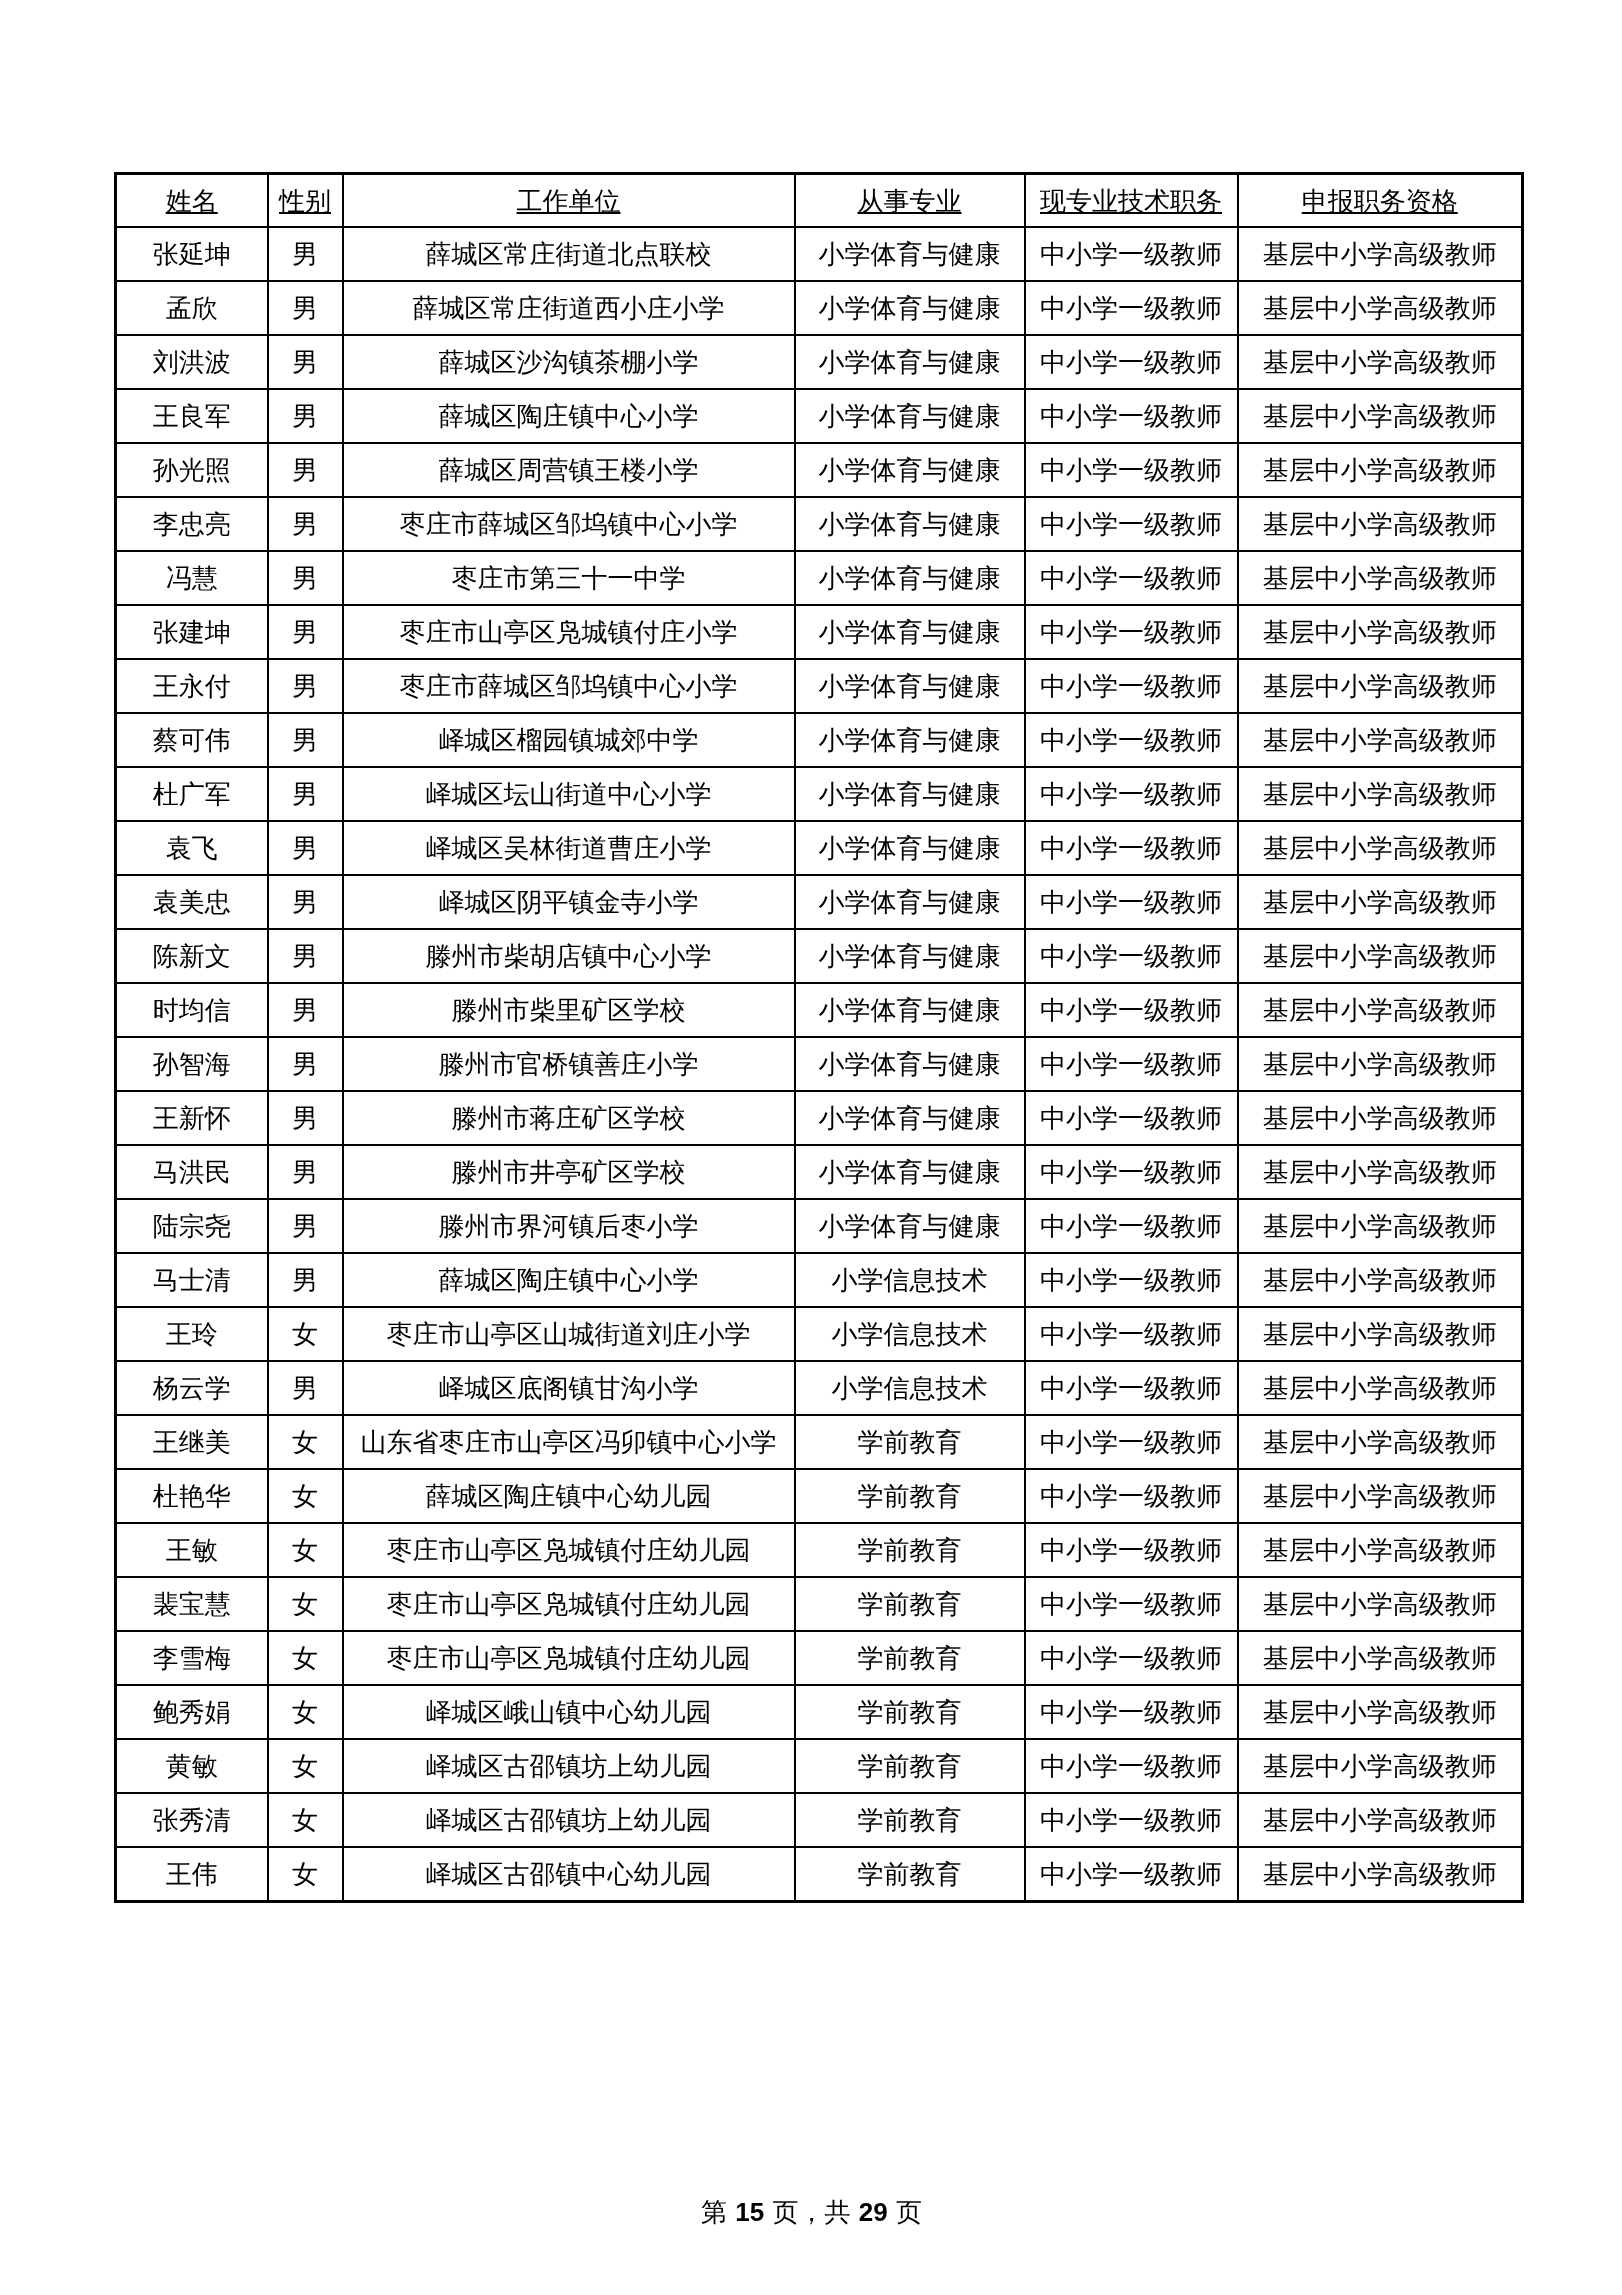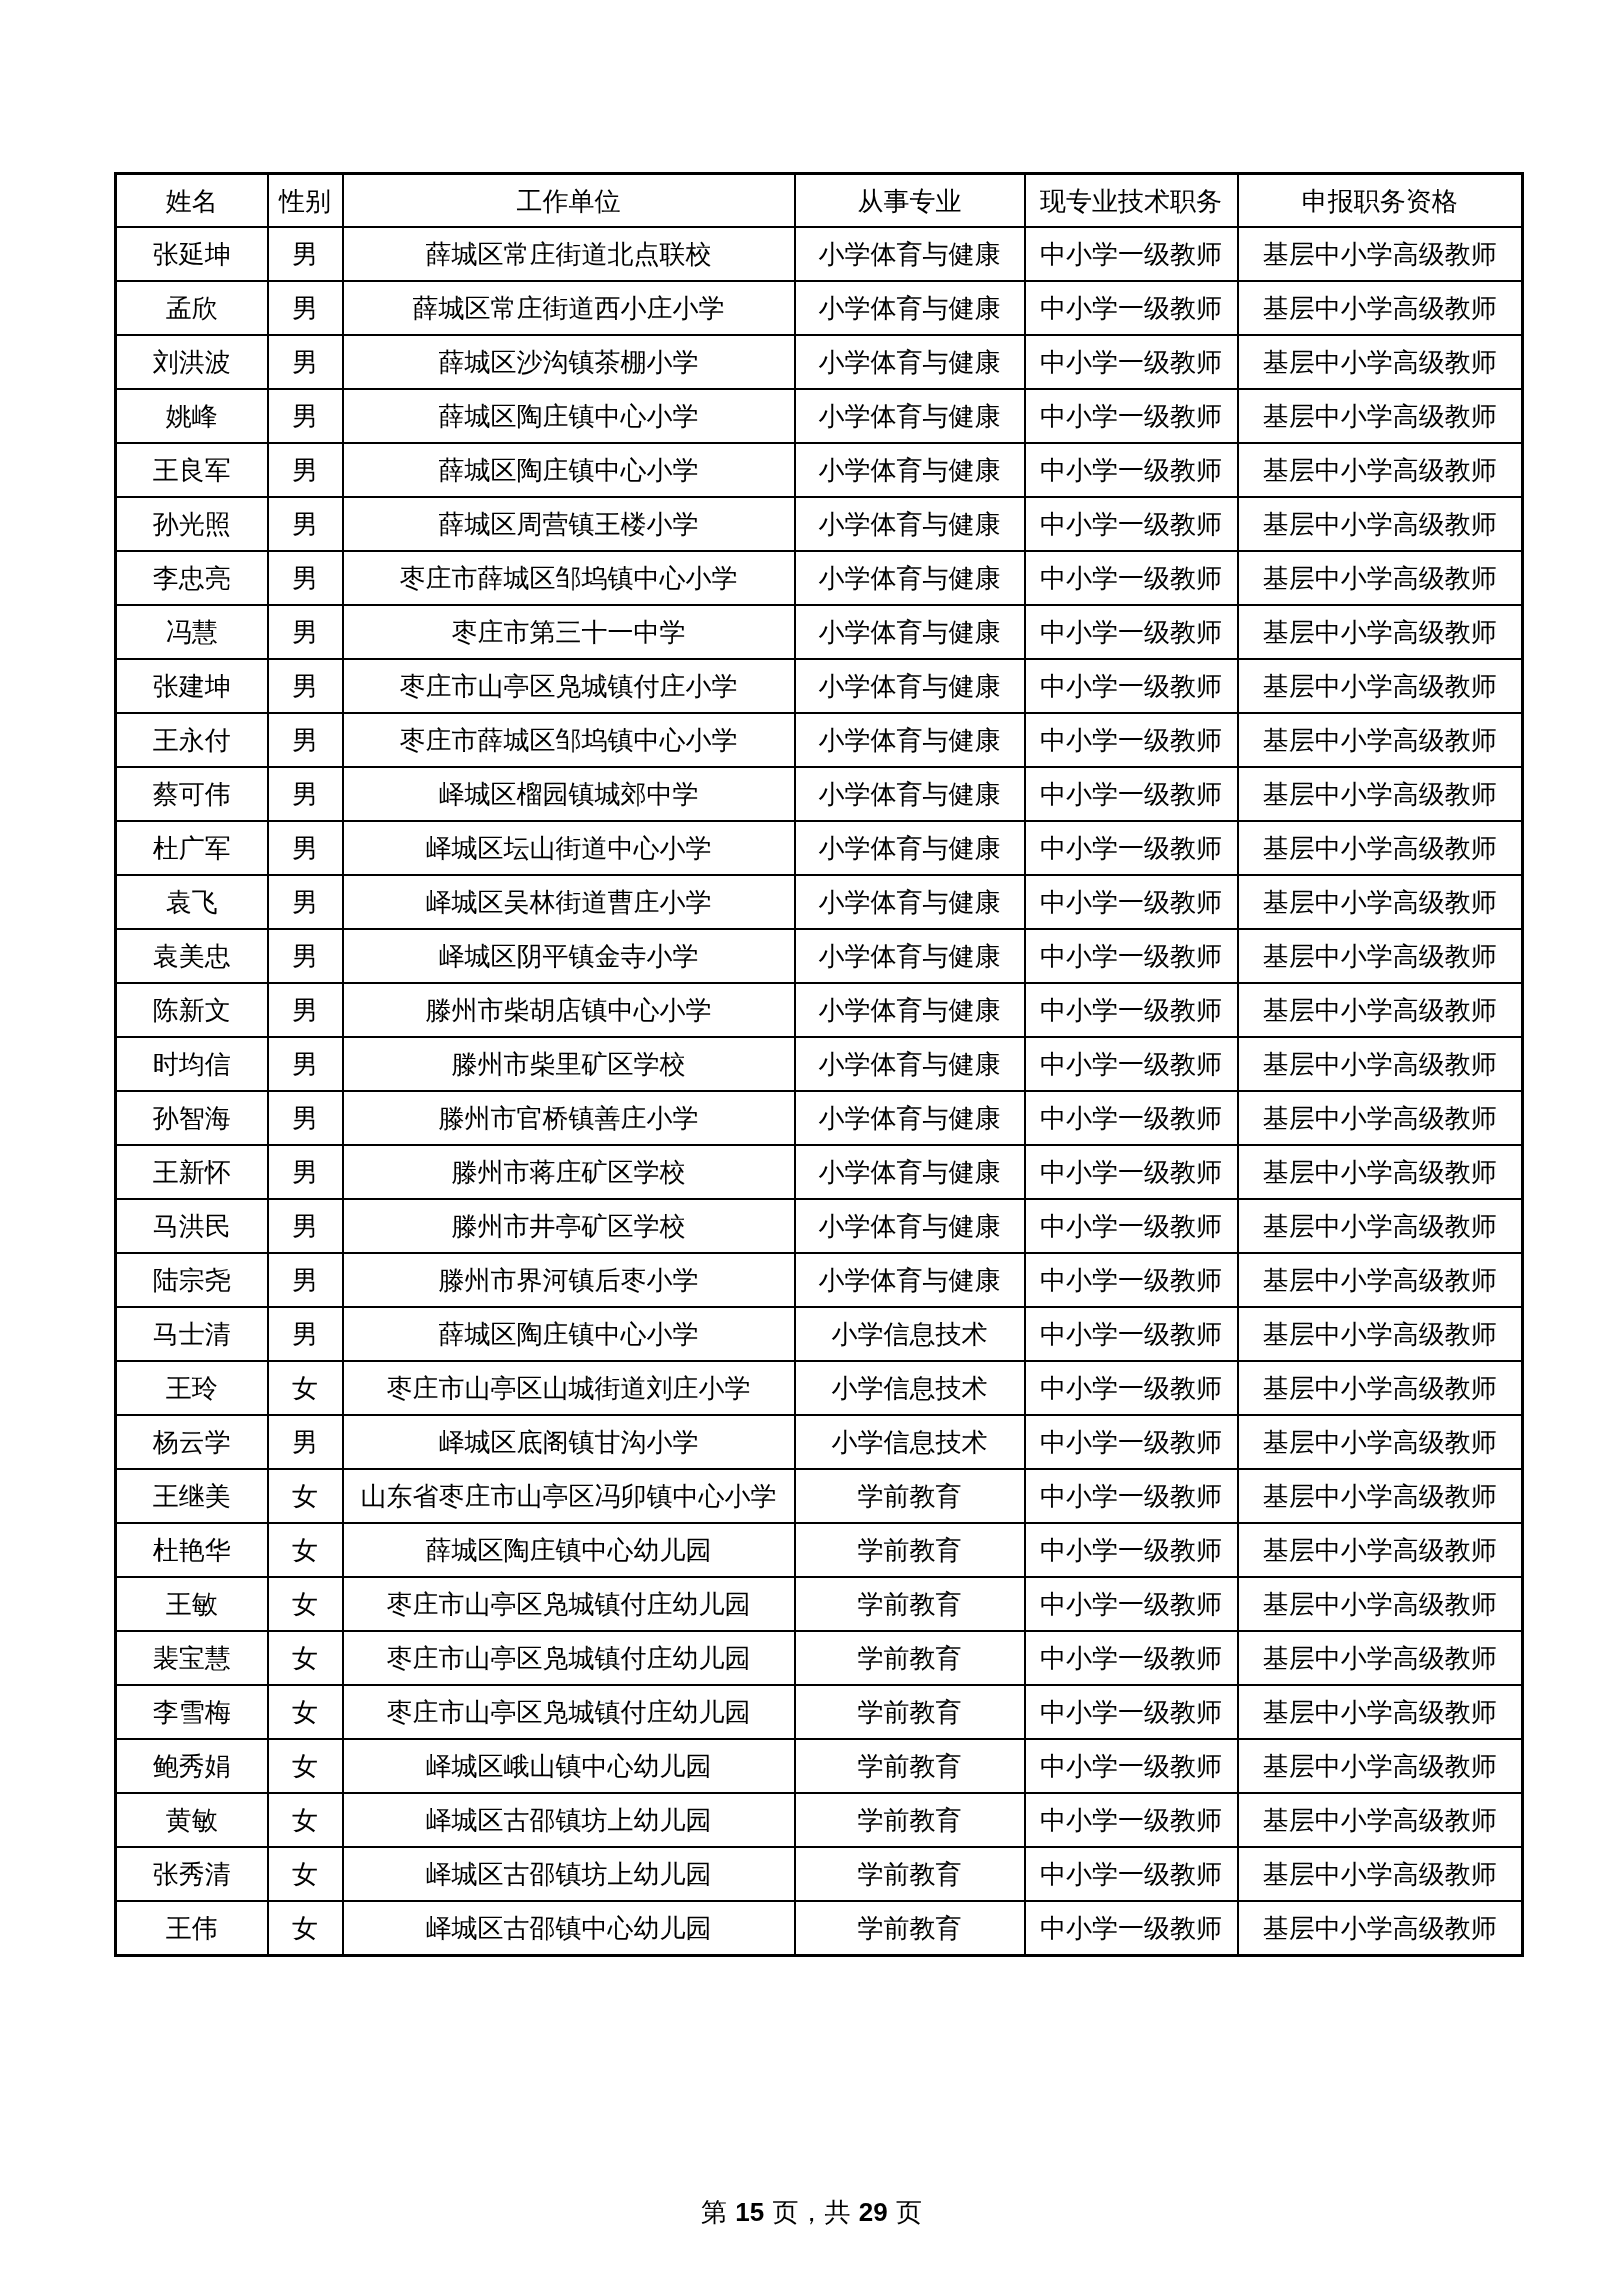--- a/index.html
+++ b/index.html
@@ -15,21 +15,21 @@
   table.roster col.c-sex  { width: 75px; }
   table.roster col.c-unit { width: 452px; }
   table.roster col.c-major{ width: 230px; }
   table.roster col.c-cur  { width: 213px; }
   table.roster col.c-app  { width: 285px; }
   table.roster th, table.roster td {
     border: 2.6px solid #000; height: 52px; padding: 0; text-align: center;
     vertical-align: middle; font-size: 26px; font-weight: normal; white-space: nowrap;
     overflow: hidden; line-height: 1;
   }
-  table.roster th { height: 51px; }
+  table.roster th { height: 51px; text-decoration: underline; }
   .footer {
     position: absolute; left: 0; width: 1623px; top: 2195px; text-align: center;
     font-family: "DejaVu Serif", "Liberation Serif", serif; font-size: 26px;
   }
   .footer .num { font-family: "Liberation Sans", sans-serif; font-weight: bold; }
 </style>
 </head>
 <body>
 
 <div class="page">
@@ -71,28 +71,20 @@
         </tr>
         <tr>
           <td>刘洪波</td>
           <td>男</td>
           <td>薛城区沙沟镇茶棚小学</td>
           <td>小学体育与健康</td>
           <td>中小学一级教师</td>
           <td>基层中小学高级教师</td>
         </tr>
         <tr>
-          <td>姚峰</td>
-          <td>男</td>
-          <td>薛城区陶庄镇中心小学</td>
-          <td>小学体育与健康</td>
-          <td>中小学一级教师</td>
-          <td>基层中小学高级教师</td>
-        </tr>
-        <tr>
           <td>王良军</td>
           <td>男</td>
           <td>薛城区陶庄镇中心小学</td>
           <td>小学体育与健康</td>
           <td>中小学一级教师</td>
           <td>基层中小学高级教师</td>
         </tr>
         <tr>
           <td>孙光照</td>
           <td>男</td>

